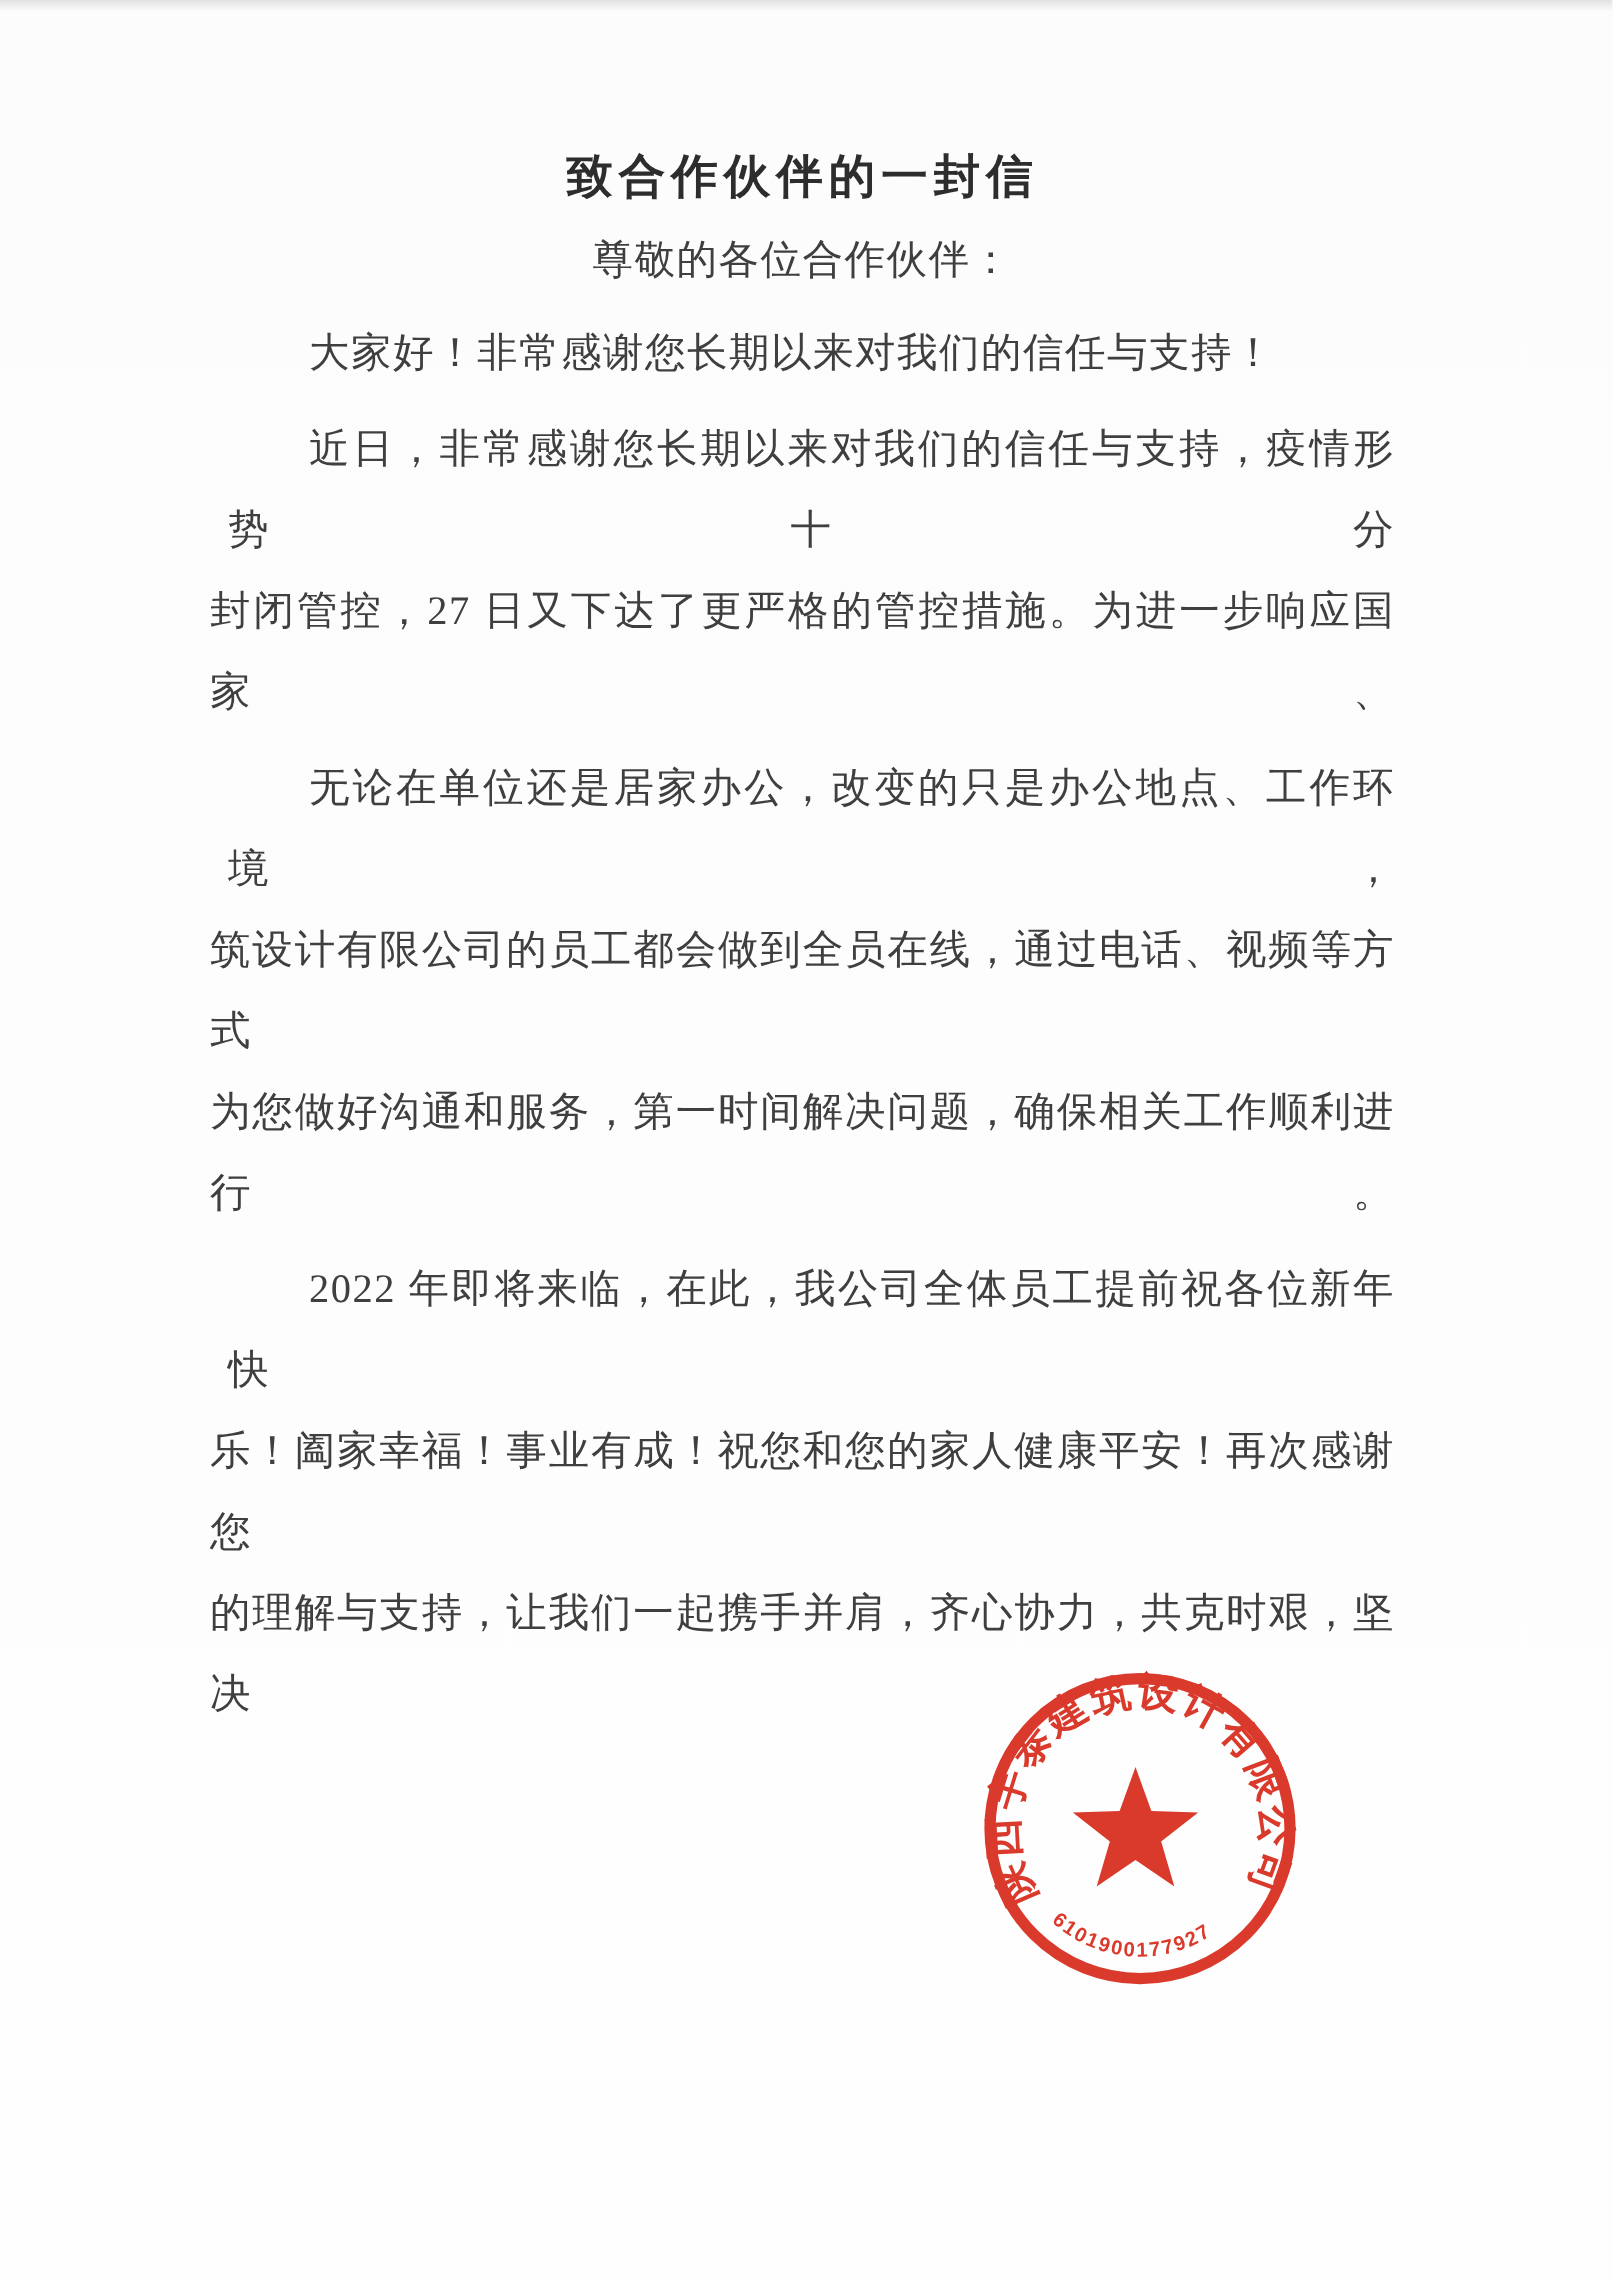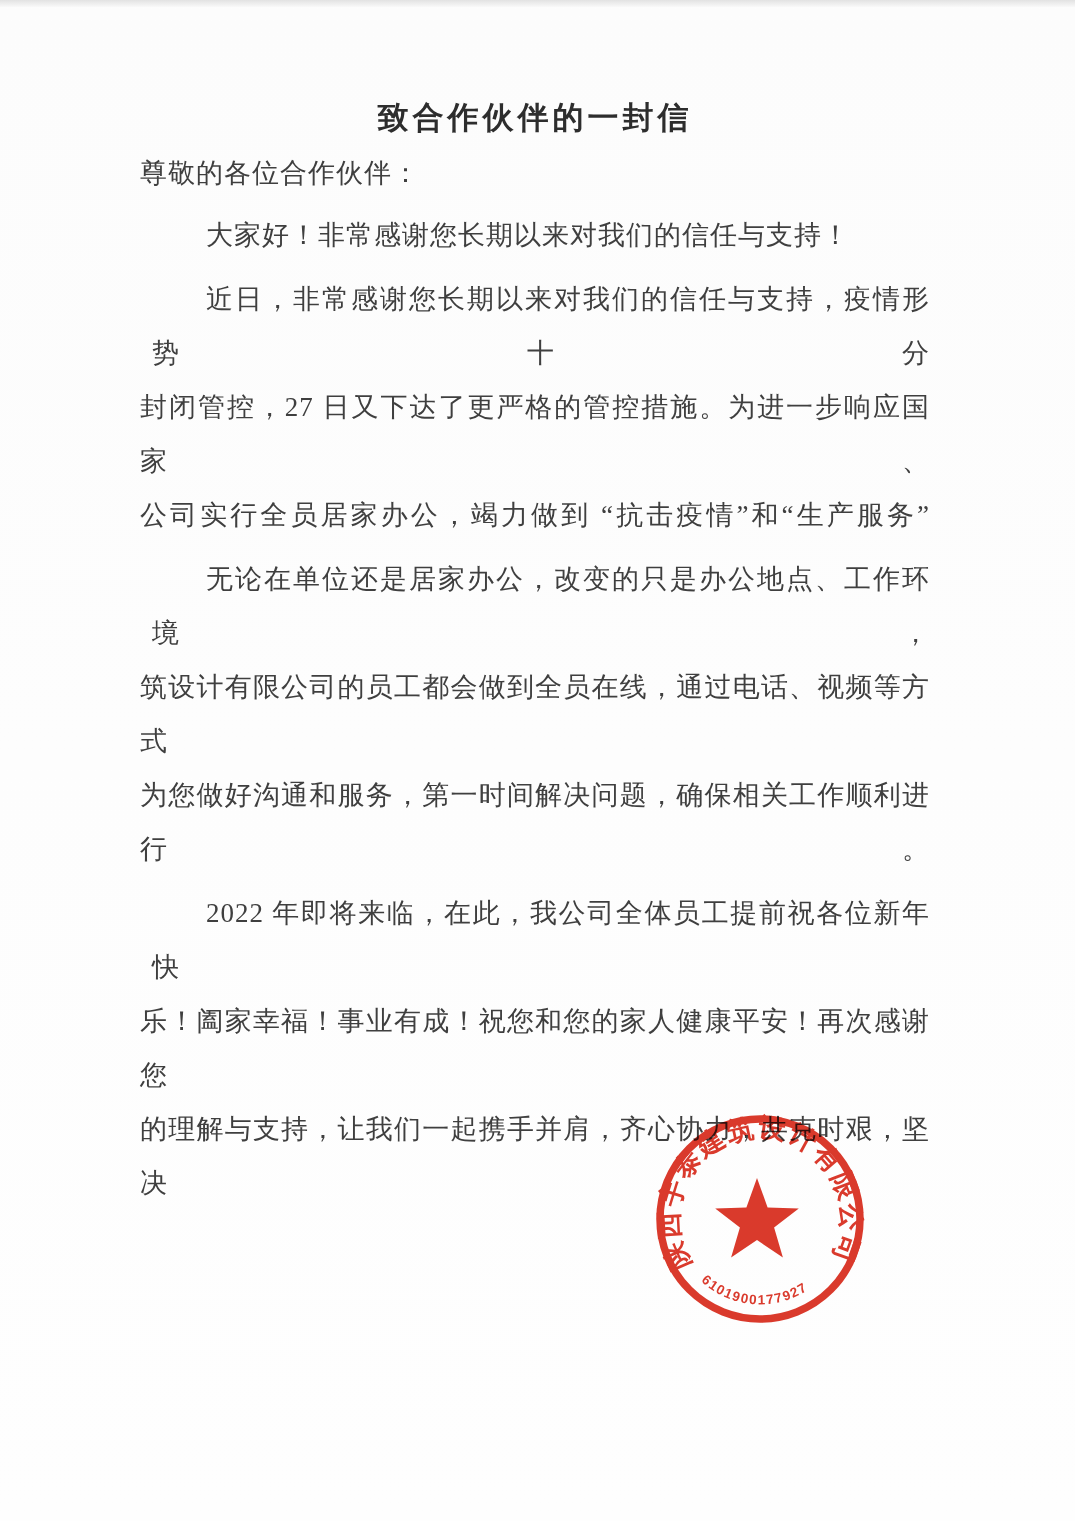--- a/index.html
+++ b/index.html
@@ -36,20 +36,21 @@
     color: #2d2d2d;
     line-height: 44px;
     letter-spacing: 4px;
     margin-bottom: 6px;
   }
   .salutation {
     font-size: 27px;
     line-height: 54px;
     letter-spacing: 1px;
     margin-bottom: 8px;
+    text-align: center;
   }
   .para { margin-bottom: 10px; }
   .line {
     font-size: 27px;
     line-height: 54px;
     letter-spacing: 1px;
     color: #3f3f3f;
     white-space: normal;
   }
   .fill {
@@ -80,21 +81,20 @@
 
     <div class="salutation">尊敬的各位合作伙伴：</div>
 
     <div class="para">
       <div class="line indent">大家好！非常感谢您长期以来对我们的信任与支持！</div>
     </div>
 
     <div class="para">
       <div class="line indent fill">近日，非常感谢您长期以来对我们的信任与支持，疫情形势十分</div>
       <div class="line fill">封闭管控，27 日又下达了更严格的管控措施。为进一步响应国家、</div>
-      <div class="line fill">公司实行全员居家办公，竭力做到 “抗击疫情”和“生产服务”</div>
     </div>
 
     <div class="para">
       <div class="line indent fill">无论在单位还是居家办公，改变的只是办公地点、工作环境，</div>
       <div class="line fill">筑设计有限公司的员工都会做到全员在线，通过电话、视频等方式</div>
       <div class="line fill">为您做好沟通和服务，第一时间解决问题，确保相关工作顺利进行。</div>
     </div>
 
     <div class="para">
       <div class="line indent fill">2022 年即将来临，在此，我公司全体员工提前祝各位新年快</div>

